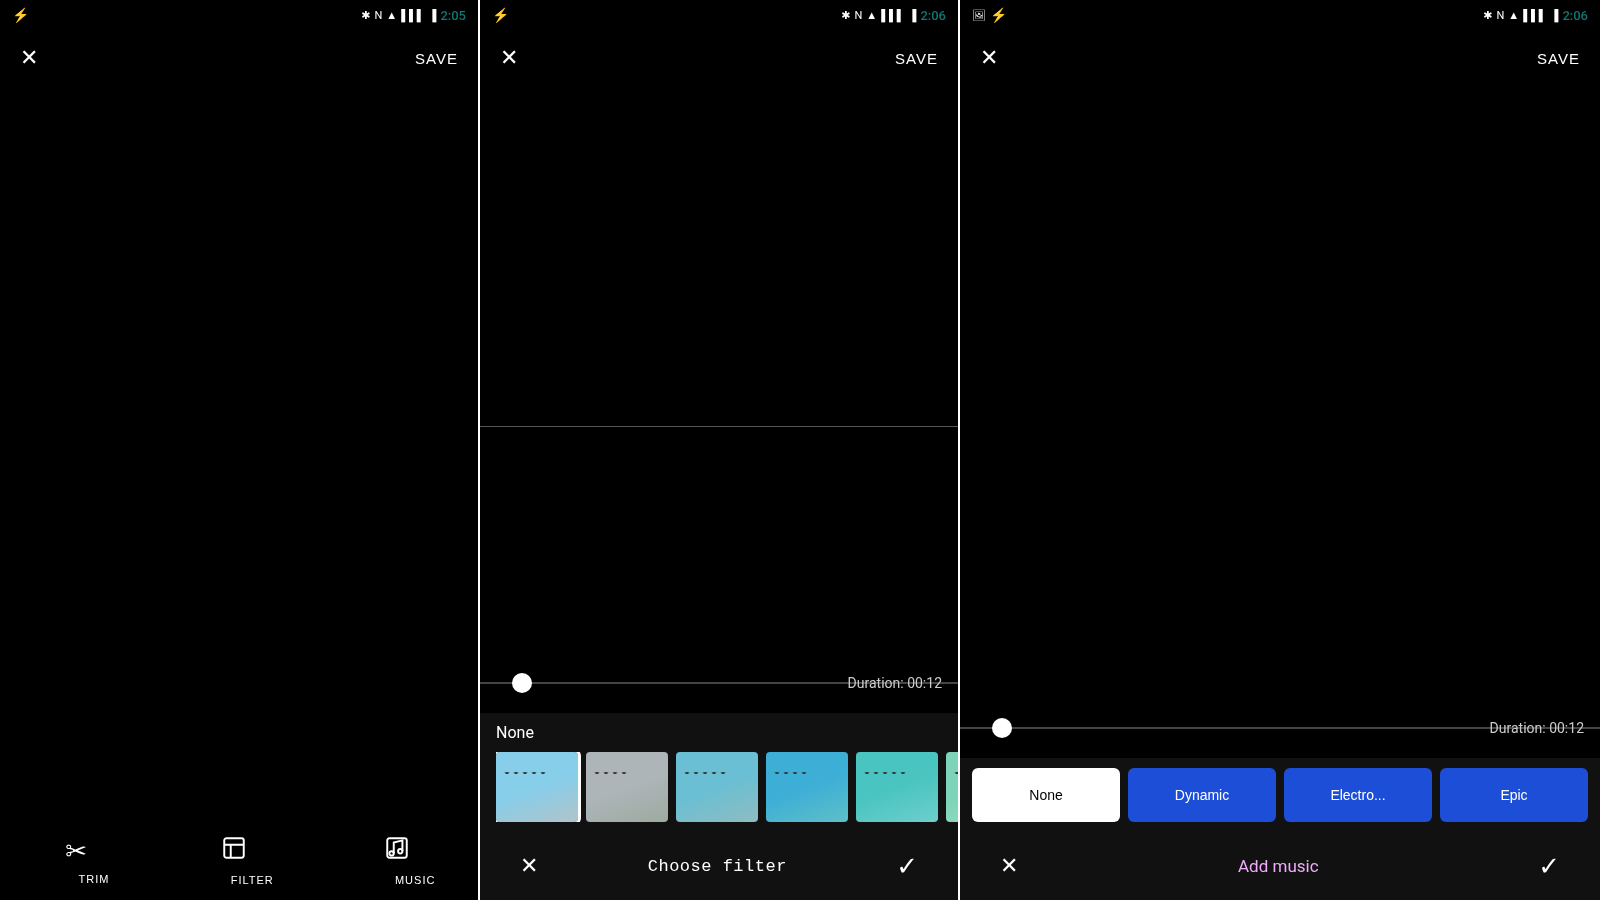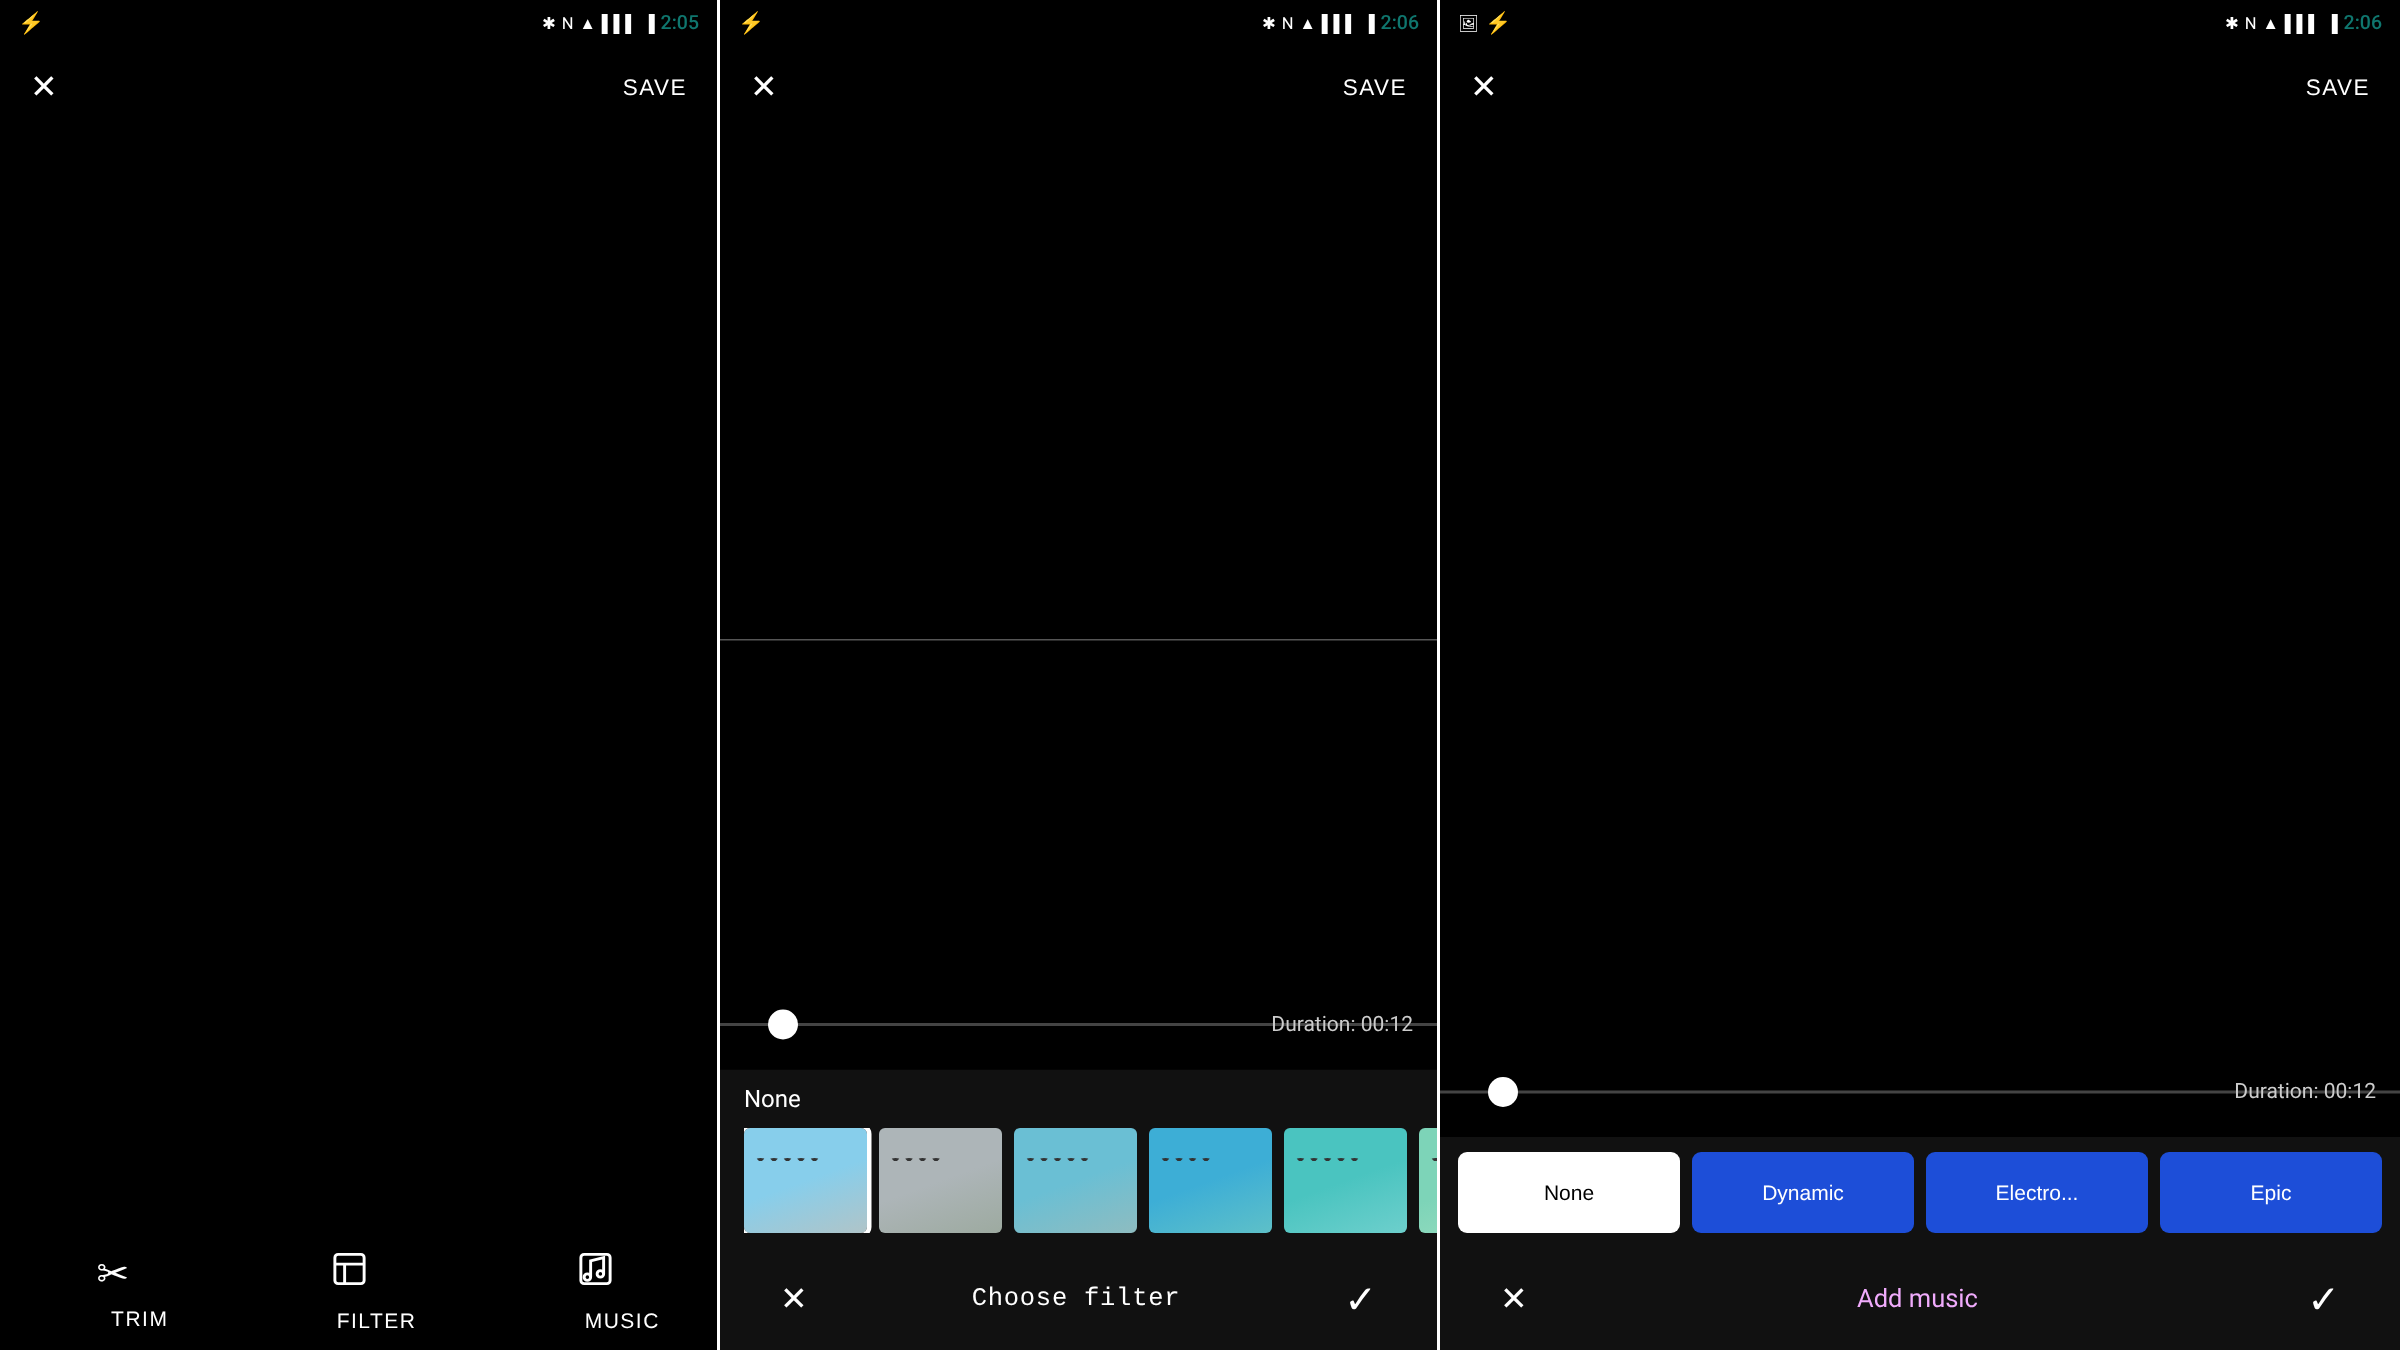--- a/index.html
+++ b/index.html
@@ -188,21 +188,21 @@
       cursor: pointer;
       background: none;
       border: none;
       color: #fff;
     }
     .action-icon {
       font-size: 26px;
       color: #fff;
     }
     .action-label {
-      font-size: 14px;
+      font-size: 11px;
       color: #fff;
       letter-spacing: 1px;
       font-weight: 500;
       margin-left: 36px;
     }
 
     
     .filter-bottom-bar {
       height: 68px;
       background: #111;

